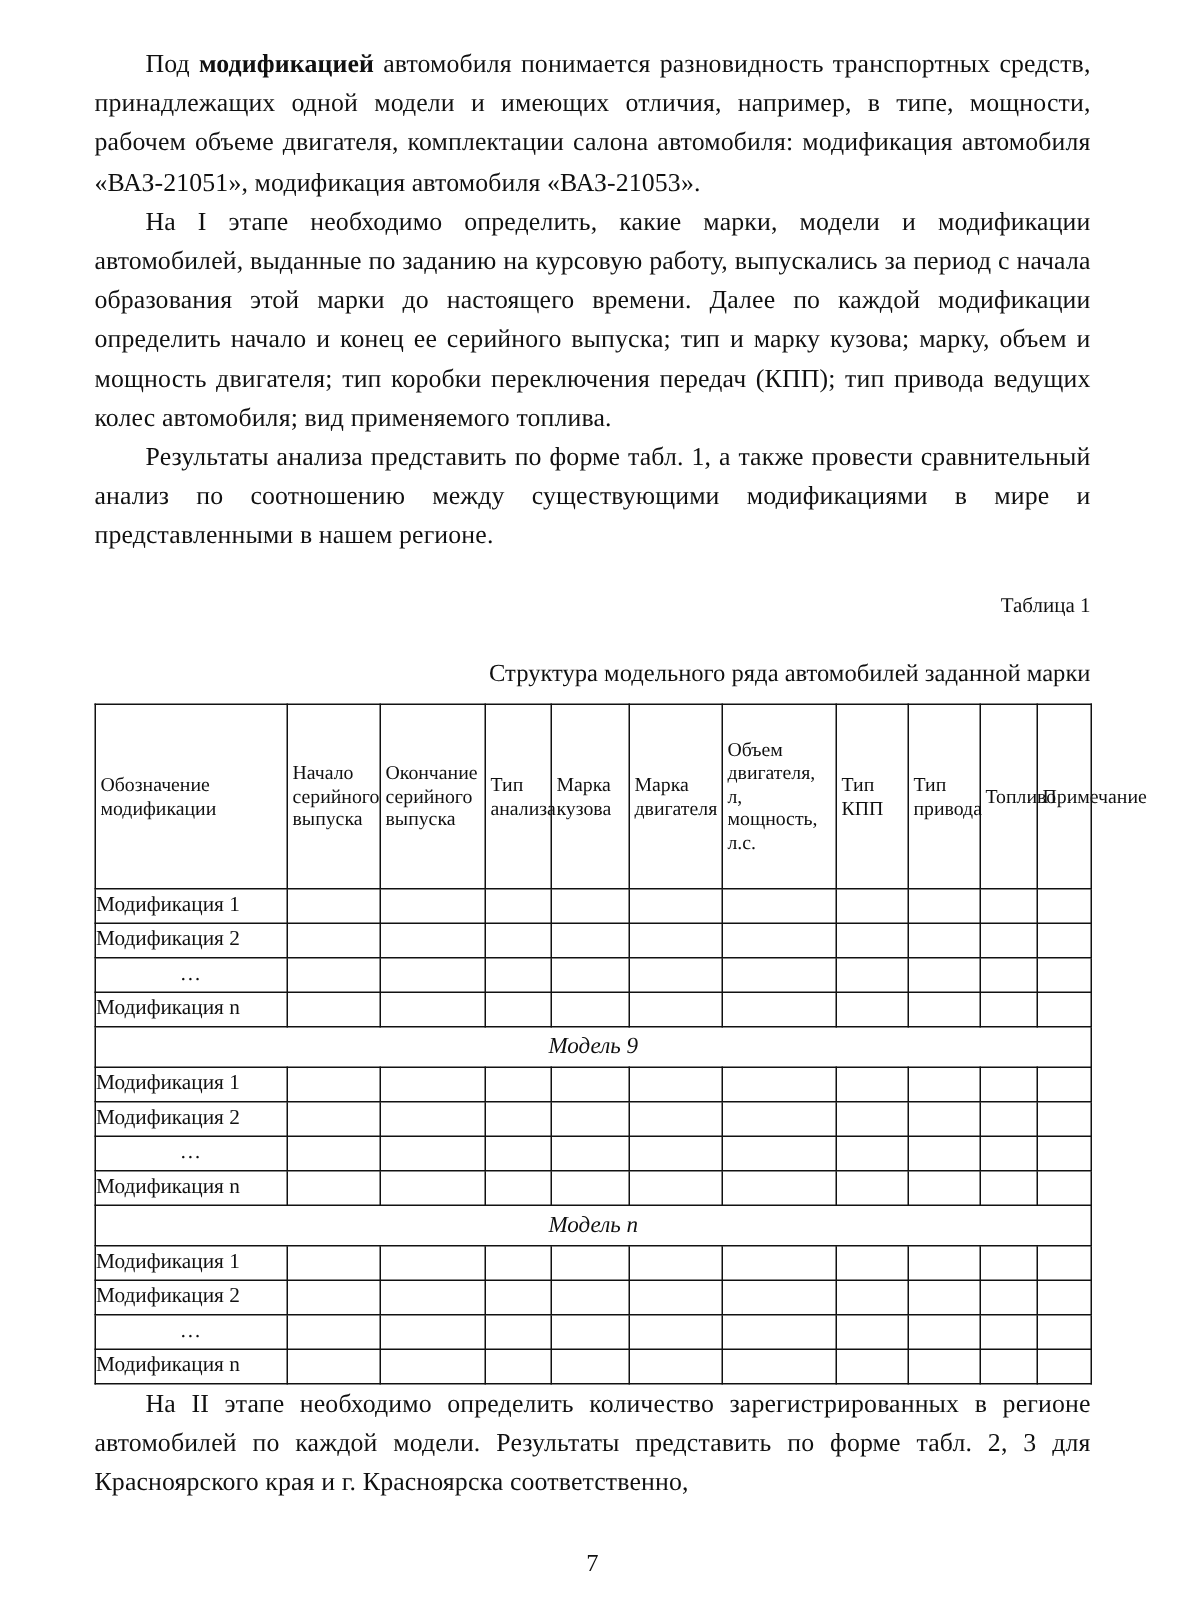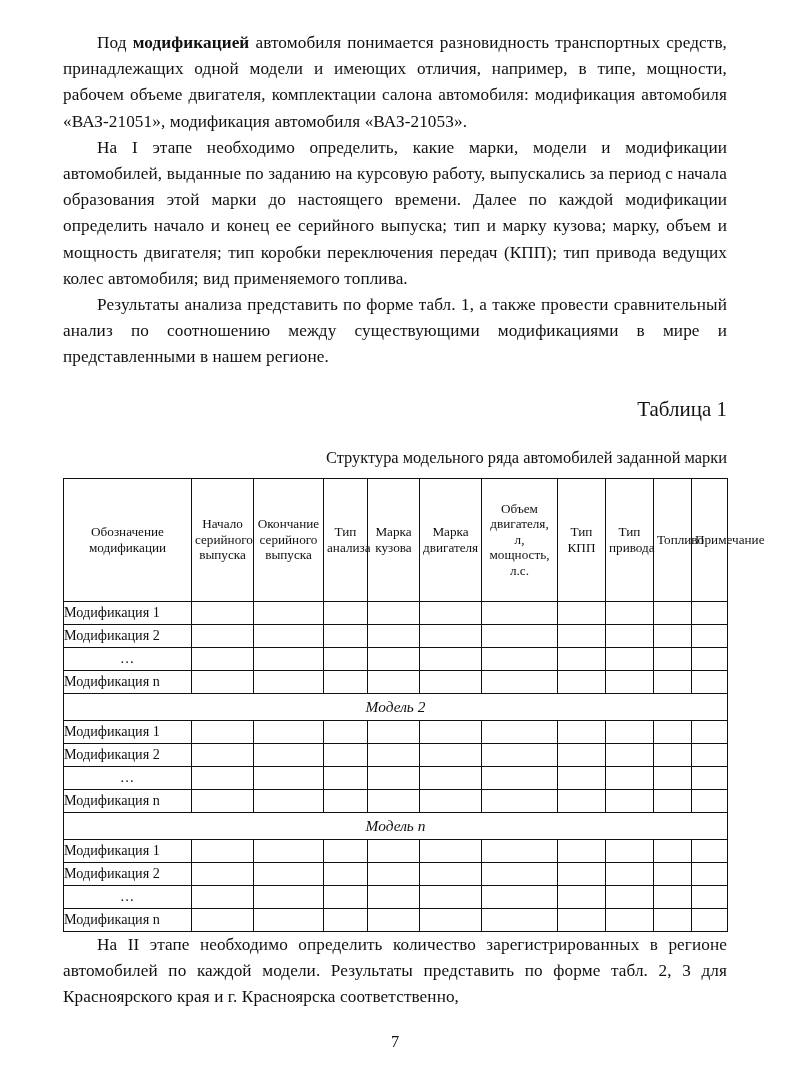--- a/index.html
+++ b/index.html
@@ -34,21 +34,21 @@
     line-height: 26.2px;
     text-align: justify;
     text-indent: 34px;
     letter-spacing: 0.1px;
   }
   p.para + p.para { margin-top: 0; }
   .bold { font-weight: bold; }
 
   .table-number {
     text-align: right;
-    font-size: 21px;
+    font-size: 14px;
     margin-top: 26px;
     margin-bottom: 0;
   }
   .table-caption {
     text-align: right;
     font-size: 16.4px;
     margin-top: 26px;
     margin-bottom: 10px;
   }
 
@@ -60,21 +60,21 @@
     line-height: 15.4px;
   }
   table.grid td, table.grid th {
     border: 1px solid #111;
     padding: 0;
     vertical-align: middle;
     font-weight: normal;
   }
   table.grid th.hdr {
     height: 118px;
-    text-align: center;
+    text-align: left;
     padding: 2px 3px;
     font-size: 13.2px;
     line-height: 15.6px;
   }
   th.hdr.first {
     font-size: 14px;
   }
   td.model-row {
     text-align: center;
     font-style: italic;
@@ -205,21 +205,21 @@
           <td class="blank"></td>
           <td class="blank"></td>
           <td class="blank"></td>
           <td class="blank"></td>
           <td class="blank"></td>
           <td class="blank"></td>
           <td class="blank"></td>
         </tr>
 
         <tr>
-          <td class="model-row" colspan="11">Модель 2</td>
+          <td class="model-row" colspan="11">Модель 9</td>
         </tr>
         <tr>
           <td class="mod-cell">Модификация 1</td>
           <td class="blank"></td>
           <td class="blank"></td>
           <td class="blank"></td>
           <td class="blank"></td>
           <td class="blank"></td>
           <td class="blank"></td>
           <td class="blank"></td>

